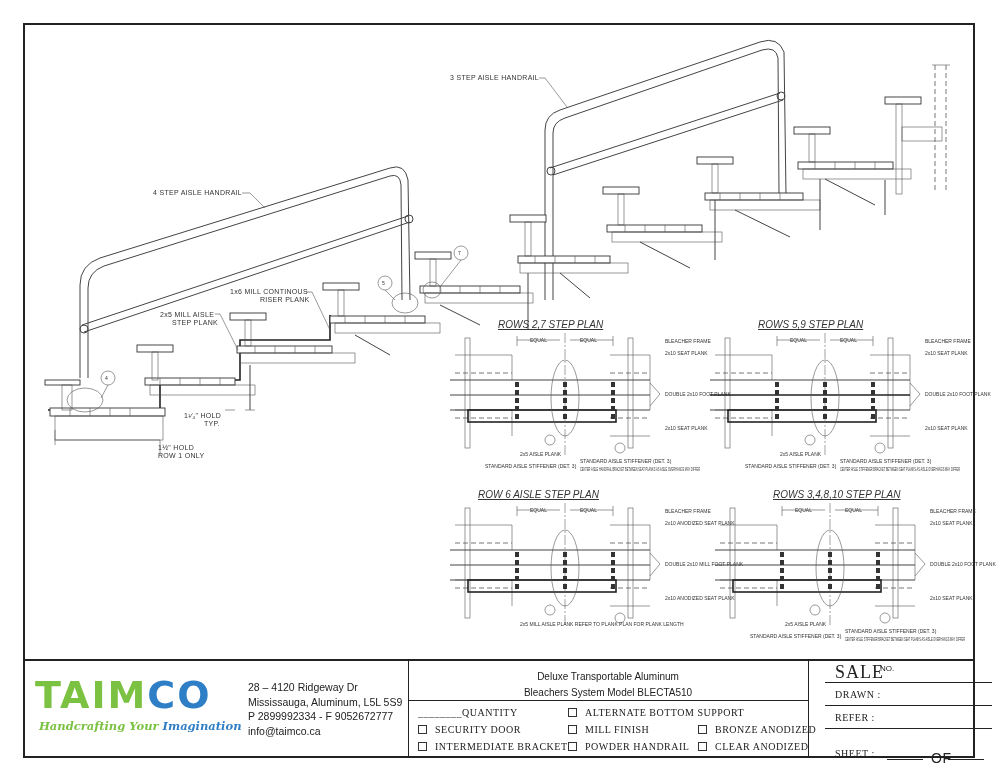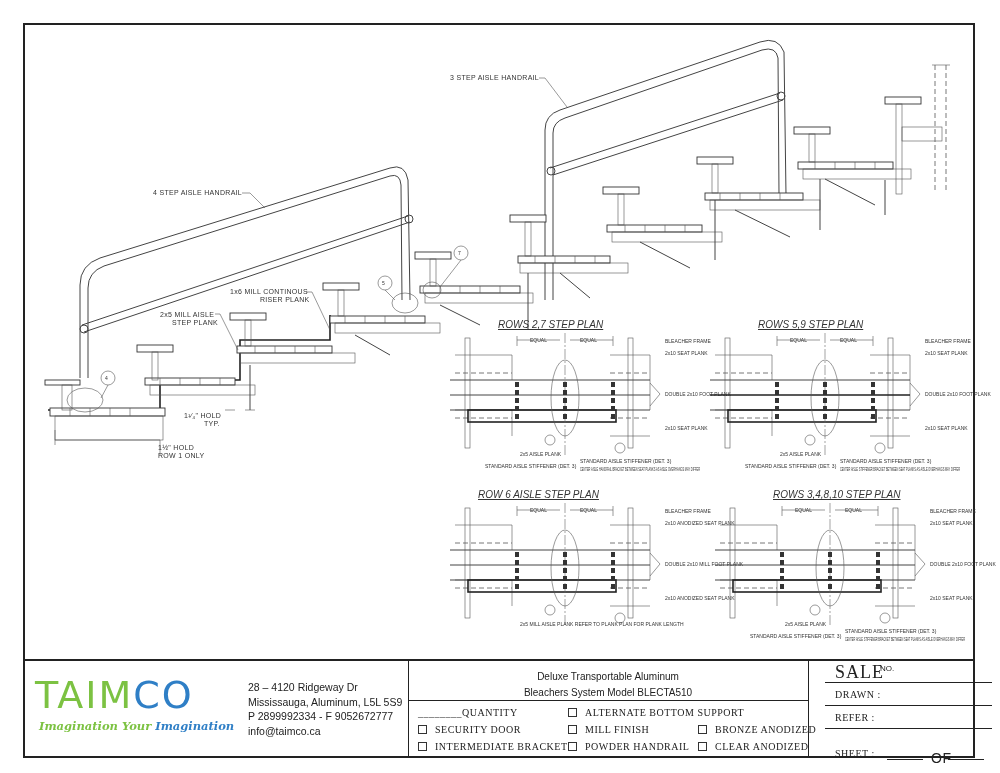--- a/index.html
+++ b/index.html
@@ -14,21 +14,21 @@
   .lnt { stroke:#555; fill:none; stroke-width:0.6; }
   .thk { stroke:#222; fill:none; stroke-width:1.6; }
   .dash { stroke:#555; fill:none; stroke-width:0.8; stroke-dasharray:5 3; }
   .cl { stroke:#666; fill:none; stroke-width:0.6; stroke-dasharray:10 2 2 2; }
   .pl { fill:#fff; stroke:#333; stroke-width:0.9; }
 
   
   #tb { position:absolute; left:23px; top:659px; width:952px; height:99px; border-top:2px solid #222; box-sizing:border-box; }
   .vline { position:absolute; top:0; bottom:0; width:0; border-left:1.5px solid #222; }
   #logo { position:absolute; left:12px; top:14px; width:180px; height:70px; }
-  #logo-word { position:absolute; left:0; top:0; font-family:"DejaVu Sans", sans-serif; font-weight:normal; font-size:38px; letter-spacing:2px; line-height:40px; }
+  #logo-word { position:absolute; left:0; top:0; font-family:"DejaVu Sans", sans-serif; font-weight:bold; font-size:38px; letter-spacing:2px; line-height:40px; }
   #logo-word .g { color:#7cc242; }
   #logo-word .b { color:#2f7fc6; }
   #logo-tag { position:absolute; left:4px; top:44px; font-family:"DejaVu Serif", serif; font-style:italic; font-weight:bold; font-size:11.5px; white-space:nowrap; }
   #logo-tag .g { color:#7cc242; }
   #logo-tag .b { color:#2f7fc6; }
   #address { position:absolute; left:213px; top:19px; font-family:"Liberation Sans", sans-serif; font-size:10.5px; line-height:14.5px; color:#222; }
   #address div { white-space:nowrap;margin-left:12px; }
   #proj { position:absolute; left:385px; top:0; width:400px; height:99px; }
   #proj-title { position:absolute; left:0; top:0; width:400px; height:40px; border-bottom:1.5px solid #222; text-align:center; font-size:10px; line-height:16px; padding-top:8px; box-sizing:border-box; color:#222; }
   .opt { position:absolute; font-family:"Liberation Serif", serif; font-size:10px; color:#222; white-space:nowrap; letter-spacing:0.5px; }
@@ -325,21 +325,21 @@
       </g>
     </g>
 </svg>
 
 <div id="tb">
   <div class="vline" style="left:385px"></div>
   <div class="vline" style="left:785px"></div>
 
   <div id="logo">
     <div id="logo-word"><span class="g">TAIM</span><span class="b">CO</span></div>
-    <div id="logo-tag"><span class="g">Imagination Your </span><span class="b">Imagination</span></div>
+    <div id="logo-tag"><span class="g">Handcrafting Your </span><span class="b">Imagination</span></div>
   </div>
 
   <div id="address">
     <div>28 – 4120 Ridgeway Dr</div>
     <div>Mississauga, Aluminum, L5L 5S9</div>
     <div>P 2899992334 - F 9052672777</div>
     <div>info@taimco.ca</div>
   </div>
 
   <div id="proj">

